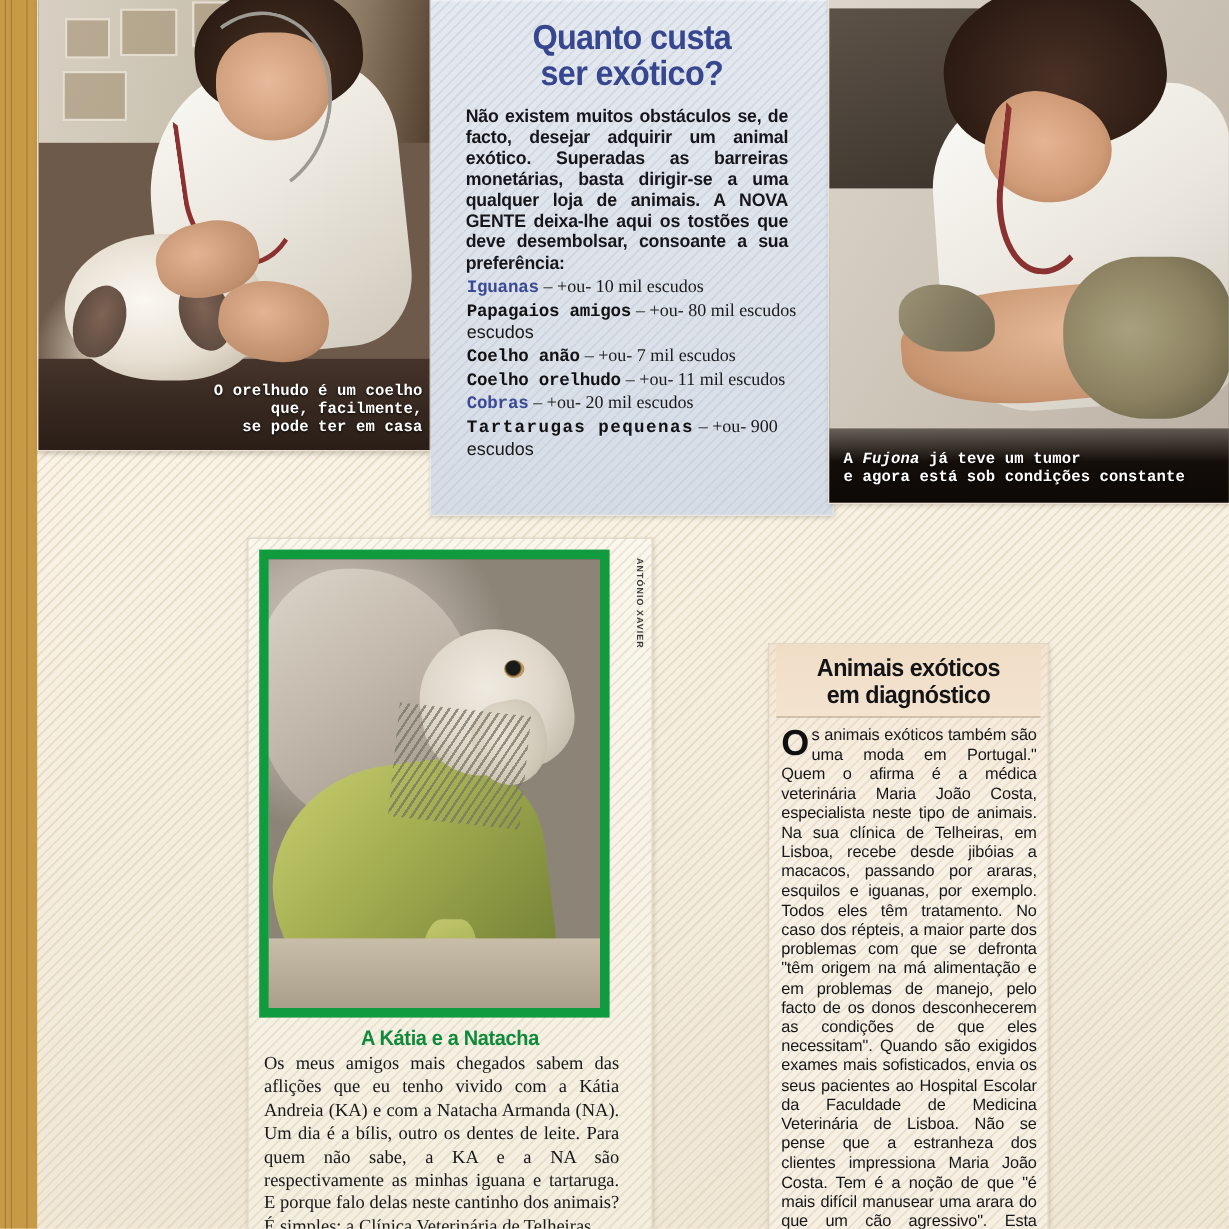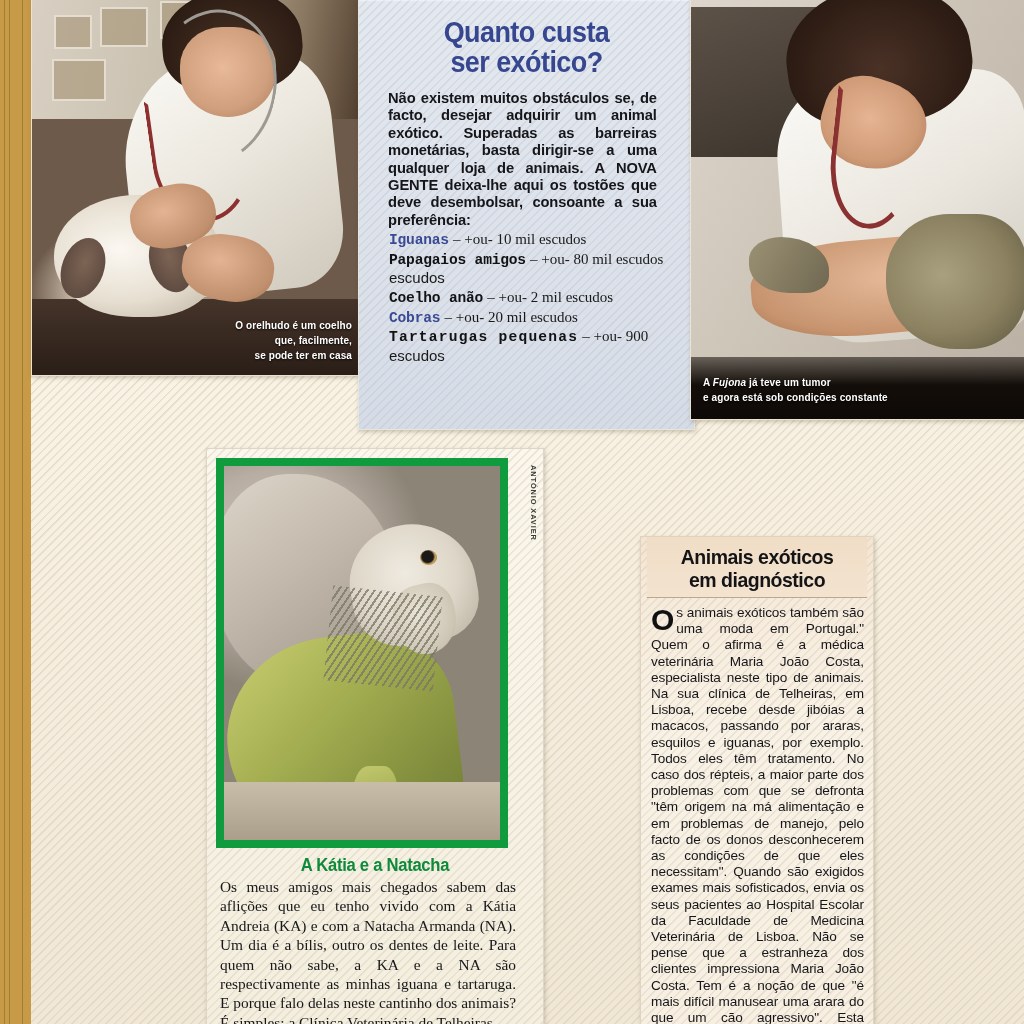--- a/index.html
+++ b/index.html
@@ -104,24 +104,24 @@
   #photo-rabbit .hand {
     position: absolute; background: radial-gradient(ellipse at 40% 40%, #e3b393 0%, #c08f6d 70%, #9d6f51 100%);
     border-radius: 45%;
   }
   #photo-rabbit .table {
     position: absolute; left: 0; bottom: 0; width: 100%; height: 76px;
     background: linear-gradient(180deg,#45342a 0%, #2a1e17 100%);
   }
   .photo-caption {
     position: absolute; right: 10px; bottom: 12px;
-    color: #ffffff; font-weight: bold; font-size: 10px; line-height: 15px;
+    color: #ffffff; font-weight: bold; font-size: 13px; line-height: 15px;
     text-align: right; letter-spacing: .1px;
     text-shadow: 0 1px 2px rgba(0,0,0,.9);
-    font-family: Liberation Sans, sans-serif;
+    font-family: Liberation Mono, monospace;
   }
 
   
   #photo-iguana-vet {
     left: 690px; top: -2px; width: 334px; height: 420px;
     background: linear-gradient(165deg,#cfc7bd 0%, #b7ada1 35%, #6e6055 70%, #33281f 100%);
     border: 1px solid #eae3d6;
   }
   #photo-iguana-vet .wall {
     position: absolute; inset: 0;
@@ -398,21 +398,25 @@
         <span class="price-label blue">Iguanas</span>
         <span class="price-val">– +ou- 10 mil escudos</span>
       </div>
       <div class="price-row">
         <span class="price-label black">Papagaios amigos</span>
         <span class="price-val">– +ou- 80 mil escudos</span>
       </div>
       <div class="price-cont">escudos</div>
       <div class="price-row">
         <span class="price-label black">Coelho anão</span>
-        <span class="price-val">– +ou- 2 mil escudos</span>
+        <span class="price-val">– +ou- 7 mil escudos</span>
+      </div>
+      <div class="price-row">
+        <span class="price-label black">Coelho orelhudo</span>
+        <span class="price-val">– +ou- 11 mil escudos</span>
       </div>
       <div class="price-row">
         <span class="price-label blue">Cobras</span>
         <span class="price-val">– +ou- 20 mil escudos</span>
       </div>
       <div class="price-row">
         <span class="price-label black wide">Tartarugas pequenas</span>
         <span class="price-val">–  +ou-  900</span>
       </div>
       <div class="price-cont">escudos</div>

